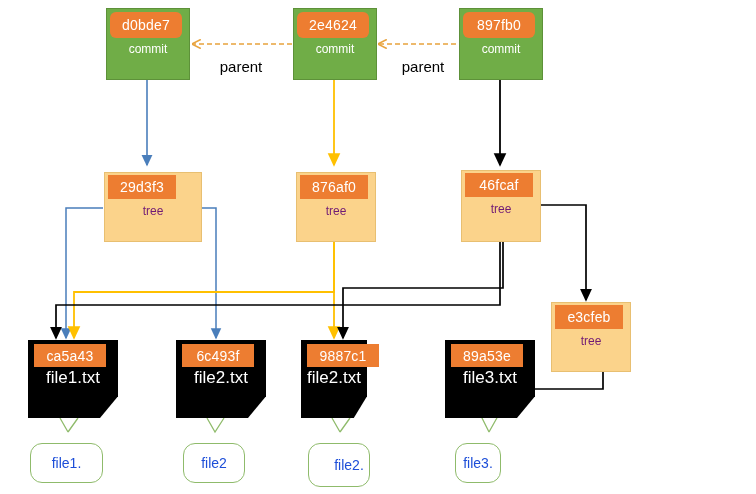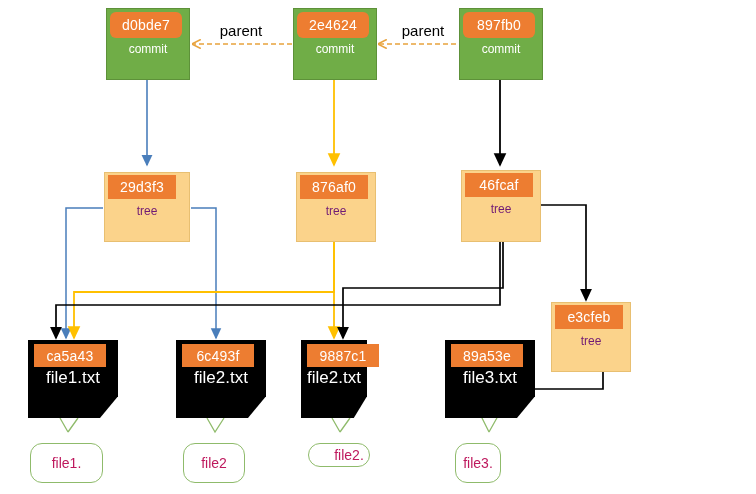--- a/index.html
+++ b/index.html
@@ -50,28 +50,28 @@
   }
   .blob .hash{width:72px;height:23px;left:6px;top:4px;}
   .blob .kind{left:0;top:26px;width:100%;height:24px;color:#ffffff;font-size:17px;}
 
   
   .callout{
     position:absolute;
     border:1.5px solid #8FBB6B;border-radius:12px;
     background:#ffffff;
     display:flex;align-items:center;justify-content:center;
-    font-size:14px;color:#be185d;
+    font-size:14px;color:#1d4ed8;
     box-sizing:border-box;
   }
 
   
   .plabel{
     position:absolute;font-size:15px;color:#000000;
-    display:flex;align-items:center;justify-content:center;
+    display:flex;align-items:center;justify-content:center;margin-top:36px;
   }
 </style>
 </head>
 <body>
 
 <div id="canvas">
 
   <svg id="wires" viewBox="0 0 756 494" xmlns="http://www.w3.org/2000/svg">
     <defs>
       <marker id="ah-orange" markerWidth="7" markerHeight="7" refX="6" refY="3.5" orient="auto">
@@ -134,21 +134,21 @@
 
   <div class="node commit" style="left:459px;top:8px;width:84px;height:72px;text-decoration:underline;">
     <div class="body"></div>
     <div class="hash">897fb0</div>
     <div class="kind">commit</div>
   </div>
 
   <div class="plabel" style="left:205px;top:20px;width:72px;height:20px;">parent</div>
   <div class="plabel" style="left:387px;top:20px;width:72px;height:20px;">parent</div>
 
-  <div class="node tree" style="left:104px;top:172px;width:86px;height:70px;">
+  <div class="node tree" style="left:104px;top:172px;width:86px;height:70px;padding-left:12px;">
     <div class="body"></div>
     <div class="hash">29d3f3</div>
     <div class="kind">tree</div>
   </div>
 
   <div class="node tree" style="left:296px;top:172px;width:80px;height:70px;">
     <div class="body"></div>
     <div class="hash">876af0</div>
     <div class="kind">tree</div>
   </div>
@@ -185,16 +185,16 @@
   </div>
 
   <div class="node blob" style="left:445px;top:340px;width:90px;height:78px;">
     <div class="body"></div>
     <div class="hash">89a53e</div>
     <div class="kind">file3.txt</div>
   </div>
 
   <div class="callout" style="left:30px;top:443px;width:73px;height:40px;">file1.</div>
   <div class="callout" style="left:183px;top:443px;width:62px;height:40px;">file2</div>
-  <div class="callout" style="left:308px;top:443px;width:62px;height:24px;padding-left:20px;">file2.</div>
+  <div class="callout" style="left:308px;top:443px;width:62px;height:44px;padding-left:20px;">file2.</div>
   <div class="callout" style="left:455px;top:443px;width:46px;height:40px;">file3.</div>
 
 </div>
 
 </body></html>

